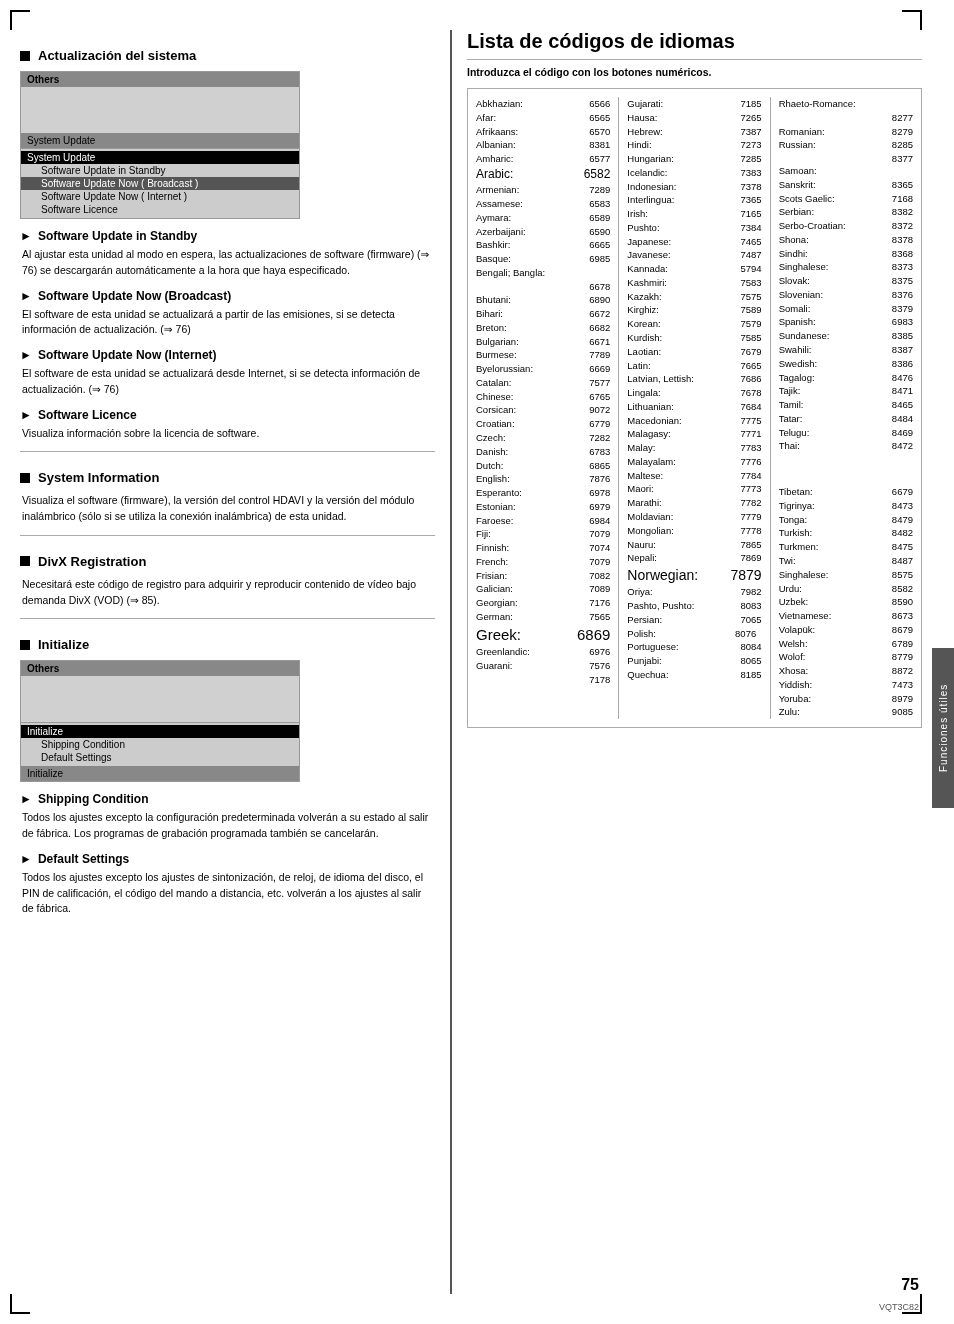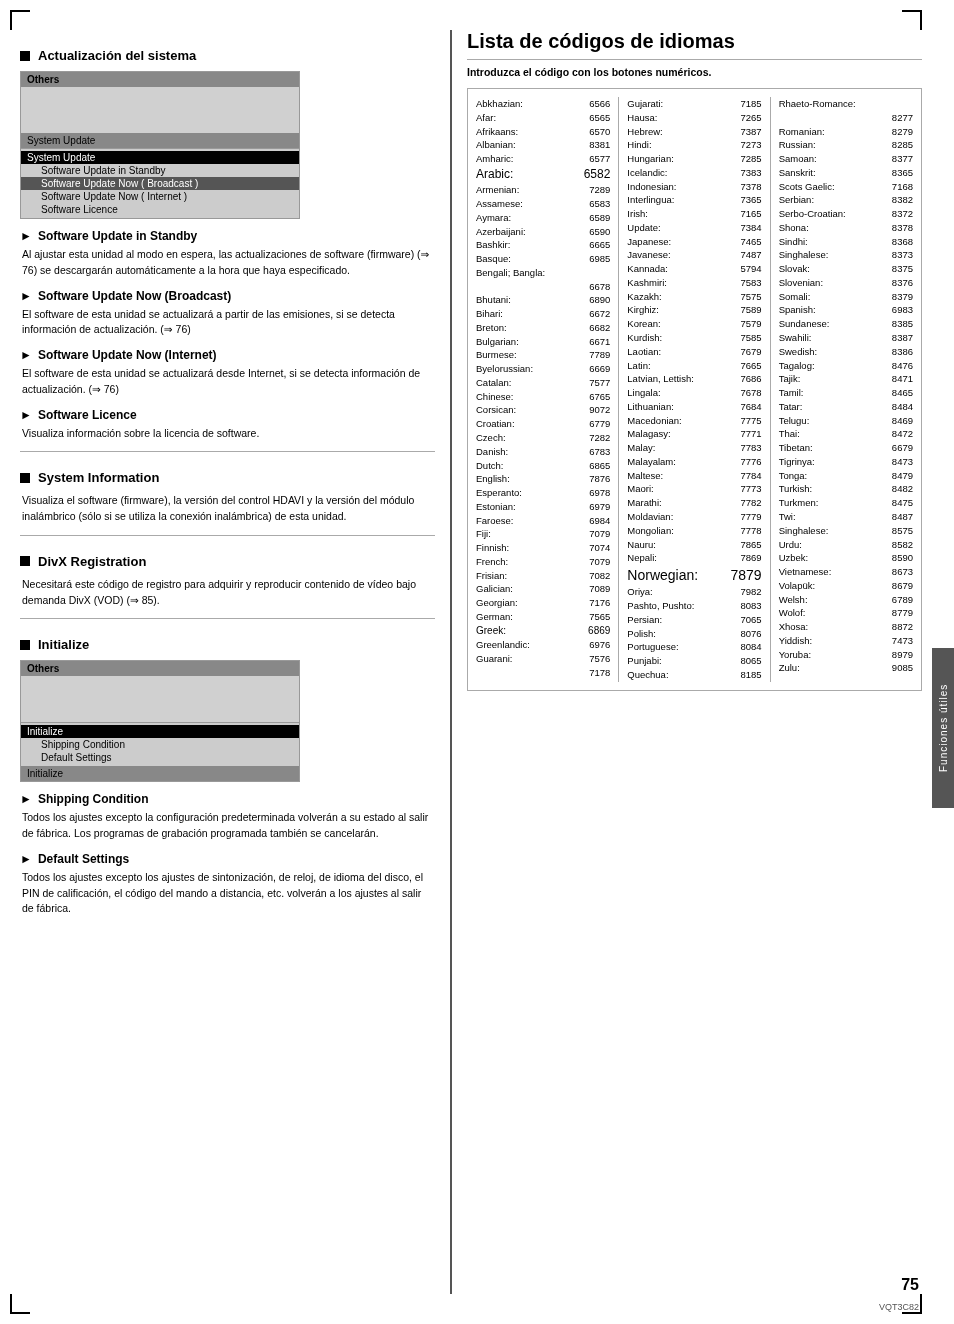--- a/index.html
+++ b/index.html
@@ -467,21 +467,21 @@
                 <span style="text-align: right; min-width: 32px;">7089</span>
               </div>
               <div style="display: flex; justify-content: space-between; font-size: 9.5px; line-height: 1.45;">
                 <span style="padding-right: 4px; flex: 1 1 0%;">Georgian:</span>
                 <span style="text-align: right; min-width: 32px;">7176</span>
               </div>
               <div style="display: flex; justify-content: space-between; font-size: 9.5px; line-height: 1.45;">
                 <span style="padding-right: 4px; flex: 1 1 0%;">German:</span>
                 <span style="text-align: right; min-width: 32px;">7565</span>
               </div>
-              <div style="display: flex; justify-content: space-between; font-size: 10px; line-height: 1.45;">
+              <div style="display: flex; justify-content: space-between; font-size: 15px; line-height: 1.45;">
                 <span style="padding-right: 4px; flex: 1 1 0%;">Greek:</span>
                 <span style="text-align: right; min-width: 32px;">6869</span>
               </div>
               <div style="display: flex; justify-content: space-between; font-size: 9.5px; line-height: 1.45;">
                 <span style="padding-right: 4px; flex: 1 1 0%;">Greenlandic:</span>
                 <span style="text-align: right; min-width: 32px;">6976</span>
               </div>
               <div style="display: flex; justify-content: space-between; font-size: 9.5px; line-height: 1.45;">
                 <span style="padding-right: 4px; flex: 1 1 0%;">Guarani:</span>
                 <span style="text-align: right; min-width: 32px;">7576</span>
@@ -524,21 +524,21 @@
               </div>
               <div style="display: flex; justify-content: space-between; font-size: 9.5px; line-height: 1.45;">
                 <span style="padding-right: 4px; flex: 1 1 0%;">Interlingua:</span>
                 <span style="text-align: right; min-width: 32px;">7365</span>
               </div>
               <div style="display: flex; justify-content: space-between; font-size: 9.5px; line-height: 1.45;">
                 <span style="padding-right: 4px; flex: 1 1 0%;">Irish:</span>
                 <span style="text-align: right; min-width: 32px;">7165</span>
               </div>
               <div style="display: flex; justify-content: space-between; font-size: 9.5px; line-height: 1.45;">
-                <span style="padding-right: 4px; flex: 1 1 0%;">Update:</span>
+                <span style="padding-right: 4px; flex: 1 1 0%;">Pushto:</span>
                 <span style="text-align: right; min-width: 32px;">7384</span>
               </div>
               <div style="display: flex; justify-content: space-between; font-size: 9.5px; line-height: 1.45;">
                 <span style="padding-right: 4px; flex: 1 1 0%;">Japanese:</span>
                 <span style="text-align: right; min-width: 32px;">7465</span>
               </div>
               <div style="display: flex; justify-content: space-between; font-size: 9.5px; line-height: 1.45;">
                 <span style="padding-right: 4px; flex: 1 1 0%;">Javanese:</span>
                 <span style="text-align: right; min-width: 32px;">7487</span>
               </div>
@@ -641,21 +641,21 @@
               <div style="display: flex; justify-content: space-between; font-size: 9.5px; line-height: 1.45;">
                 <span style="padding-right: 4px; flex: 1 1 0%;">Pashto, Pushto:</span>
                 <span style="text-align: right; min-width: 32px;">8083</span>
               </div>
               <div style="display: flex; justify-content: space-between; font-size: 9.5px; line-height: 1.45;">
                 <span style="padding-right: 4px; flex: 1 1 0%;">Persian:</span>
                 <span style="text-align: right; min-width: 32px;">7065</span>
               </div>
               <div style="display: flex; justify-content: space-between; font-size: 9.5px; line-height: 1.45;">
                 <span style="padding-right: 4px; flex: 1 1 0%;">Polish:</span>
-                <span style="text-align: right; min-width: 32px;">8076</span>
+                <span style="text-align: center; min-width: 32px;">8076</span>
               </div>
               <div style="display: flex; justify-content: space-between; font-size: 9.5px; line-height: 1.45;">
                 <span style="padding-right: 4px; flex: 1 1 0%;">Portuguese:</span>
                 <span style="text-align: right; min-width: 32px;">8084</span>
               </div>
               <div style="display: flex; justify-content: space-between; font-size: 9.5px; line-height: 1.45;">
                 <span style="padding-right: 4px; flex: 1 1 0%;">Punjabi:</span>
                 <span style="text-align: right; min-width: 32px;">8065</span>
               </div>
               <div style="display: flex; justify-content: space-between; font-size: 9.5px; line-height: 1.45;">
@@ -676,21 +676,21 @@
               </div>
               <div style="display: flex; justify-content: space-between; font-size: 9.5px; line-height: 1.45;">
                 <span style="padding-right: 4px; flex: 1 1 0%;">Romanian:</span>
                 <span style="text-align: right; min-width: 32px;">8279</span>
               </div>
               <div style="display: flex; justify-content: space-between; font-size: 9.5px; line-height: 1.45;">
                 <span style="padding-right: 4px; flex: 1 1 0%;">Russian:</span>
                 <span style="text-align: right; min-width: 32px;">8285</span>
               </div>
               <div style="display: flex; justify-content: space-between; font-size: 9.5px; line-height: 1.45;">
-                <span style="padding-right: 4px; flex: 1 1 0%;">Samoan:</span>
+                <span style="padding-right: 4px; flex: 1 1 0%; margin-top: 12px;">Samoan:</span>
                 <span style="text-align: right; min-width: 32px;">8377</span>
               </div>
               <div style="display: flex; justify-content: space-between; font-size: 9.5px; line-height: 1.45;">
                 <span style="padding-right: 4px; flex: 1 1 0%;">Sanskrit:</span>
                 <span style="text-align: right; min-width: 32px;">8365</span>
               </div>
               <div style="display: flex; justify-content: space-between; font-size: 9.5px; line-height: 1.45;">
                 <span style="padding-right: 4px; flex: 1 1 0%;">Scots Gaelic:</span>
                 <span style="text-align: right; min-width: 32px;">7168</span>
               </div>
@@ -759,21 +759,21 @@
                 <span style="text-align: right; min-width: 32px;">8484</span>
               </div>
               <div style="display: flex; justify-content: space-between; font-size: 9.5px; line-height: 1.45;">
                 <span style="padding-right: 4px; flex: 1 1 0%;">Telugu:</span>
                 <span style="text-align: right; min-width: 32px;">8469</span>
               </div>
               <div style="display: flex; justify-content: space-between; font-size: 9.5px; line-height: 1.45;">
                 <span style="padding-right: 4px; flex: 1 1 0%;">Thai:</span>
                 <span style="text-align: right; min-width: 32px;">8472</span>
               </div>
-              <div style="display: flex; justify-content: center; font-size: 9.5px; line-height: 1.45;">
+              <div style="display: flex; justify-content: center; font-size: 9.5px; line-height: 1.45; margin-top: 32px;">
                 <span style="padding-right: 4px; flex: 1 1 0%;">Tibetan:</span>
                 <span style="text-align: right; min-width: 32px;">6679</span>
               </div>
               <div style="display: flex; justify-content: space-between; font-size: 9.5px; line-height: 1.45;">
                 <span style="padding-right: 4px; flex: 1 1 0%;">Tigrinya:</span>
                 <span style="text-align: right; min-width: 32px;">8473</span>
               </div>
               <div style="display: flex; justify-content: space-between; font-size: 9.5px; line-height: 1.45;">
                 <span style="padding-right: 4px; flex: 1 1 0%;">Tonga:</span>
                 <span style="text-align: right; min-width: 32px;">8479</span>

